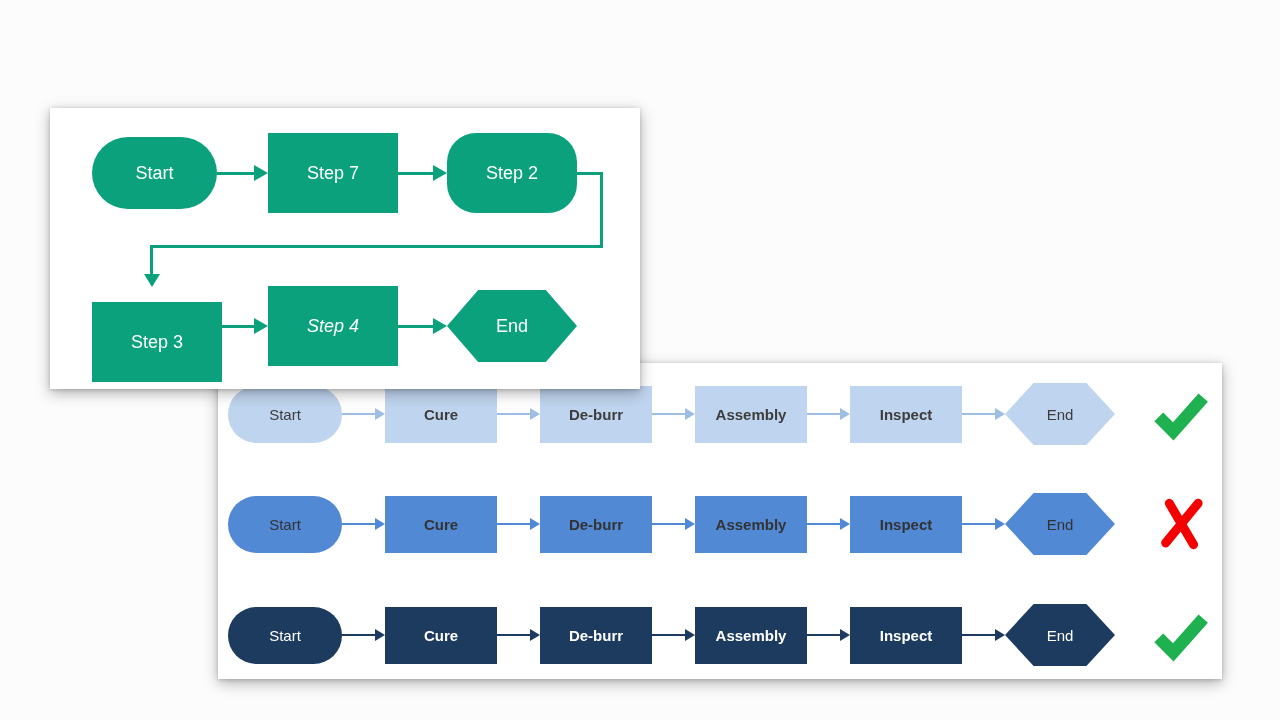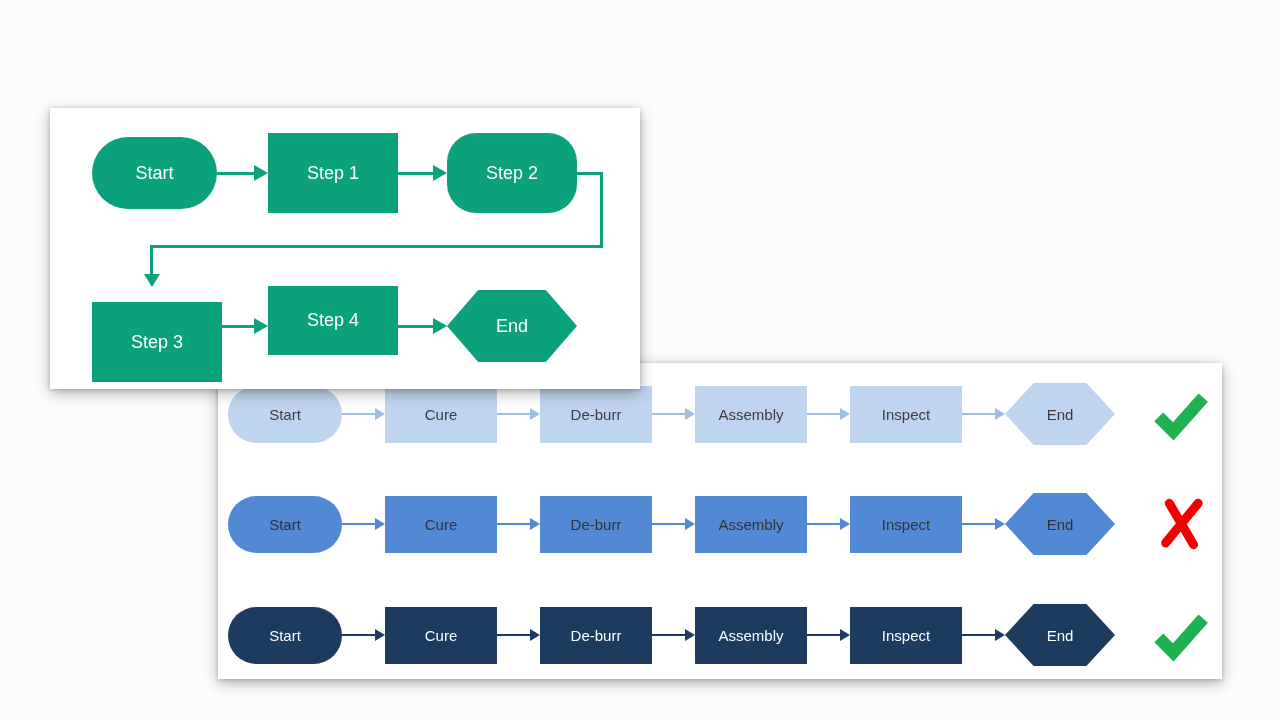--- a/index.html
+++ b/index.html
@@ -59,21 +59,21 @@
     border-right: 8px solid transparent;
   }
 
   
   .flow-row {
     position: absolute; left: 10px;
     display: flex; align-items: center;
     height: 62px;
   }
   .flow-row .b-stadium { width: 114px; height: 57px; border-radius: 29px; }
-  .flow-row .b-rect    { width: 112px; height: 57px; }
+  .flow-row .b-rect    { width: 112px; height: 57px; font-weight: bold; }
   .flow-row .b-hex     { width: 110px; height: 62px;
     clip-path: polygon(26% 0, 74% 0, 100% 50%, 74% 100%, 26% 100%, 0 50%); }
   .flow-row .shape { font-size: 15px; }
 
   .r-arrow { width: 43px; height: 12px; display: flex; align-items: center; flex: 0 0 auto; }
   .r-arrow .line { flex: 1; height: 2px; }
   .r-arrow .head {
     width: 0; height: 0;
     border-left: 10px solid;
     border-top: 6px solid transparent !important;
@@ -106,21 +106,21 @@
     <div class="shape g-stadium" style="left:42px; top:29px; width:125px; height:72px;">
       <span>Start</span>
     </div>
 
     <div class="h-arrow" style="left:167px; top:57px; width:51px;">
       <div class="line"></div>
       <div class="head"></div>
     </div>
 
     <div class="shape" style="left:218px; top:25px; width:130px; height:80px;">
-      <span>Step 1</span>
+      <span>Step 7</span>
     </div>
 
     <div class="h-arrow" style="left:348px; top:57px; width:49px;">
       <div class="line"></div>
       <div class="head"></div>
     </div>
 
     <div class="shape" style="left:397px; top:25px; width:130px; height:80px;border-radius:29px;">
       <span>Step 2</span>
     </div>
@@ -133,21 +133,21 @@
 
     <div class="shape" style="left:42px; top:194px; width:130px; height:80px;">
       <span>Step 3</span>
     </div>
 
     <div class="h-arrow" style="left:172px; top:210px; width:46px;">
       <div class="line"></div>
       <div class="head"></div>
     </div>
 
-    <div class="shape" style="left:218px; top:178px; width:130px; height:69px;">
+    <div class="shape" style="left:218px; top:178px; width:130px; height:80px;font-style:italic;">
       <span>Step 4</span>
     </div>
 
     <div class="h-arrow" style="left:348px; top:210px; width:49px;">
       <div class="line"></div>
       <div class="head"></div>
     </div>
 
     <div class="shape g-hex" style="left:397px; top:182px; width:130px; height:72px;">
       <span>End</span>

